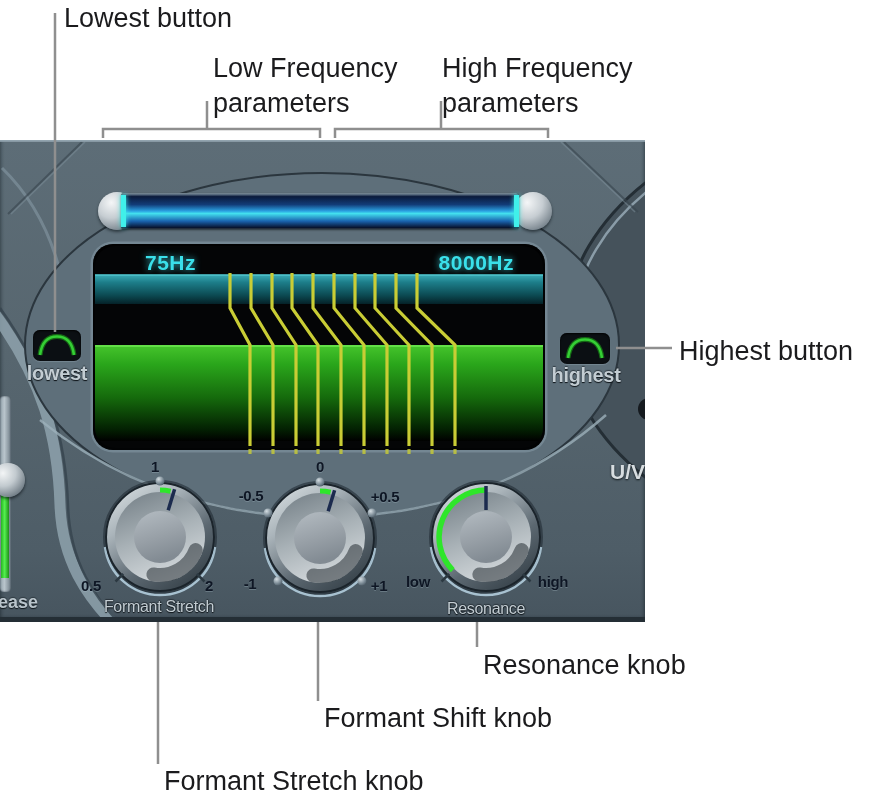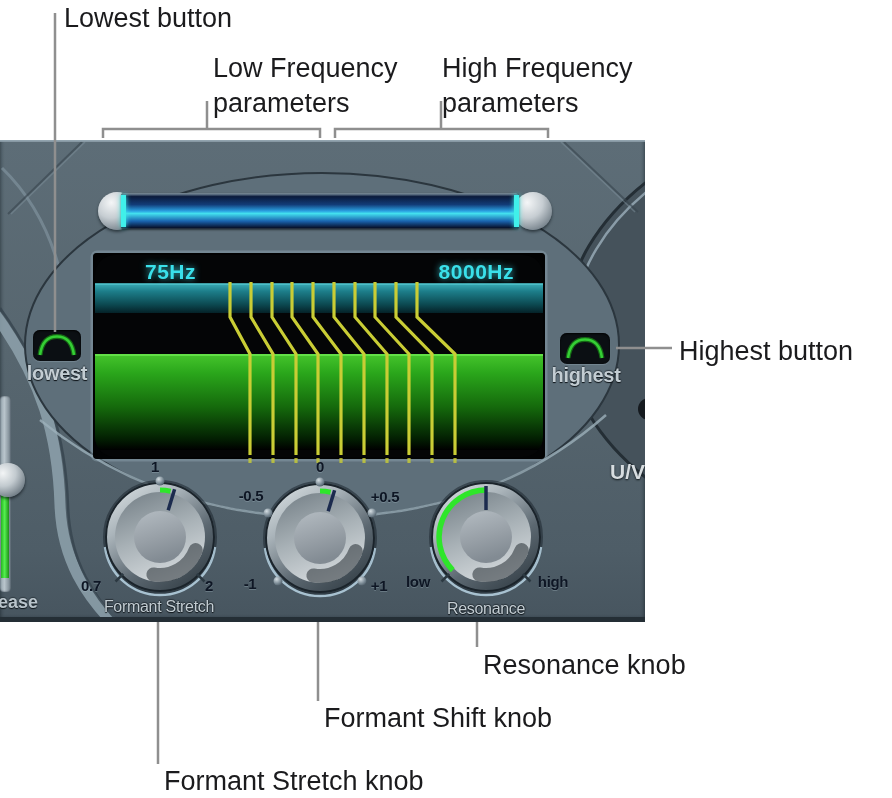--- a/index.html
+++ b/index.html
@@ -25,22 +25,22 @@
          text-shadow:0 1px 1px rgba(8,14,18,.9),0 -1px 1px rgba(8,14,18,.4);}
   
   .hball{position:absolute;width:38px;height:38px;border-radius:50%;top:52px;
          background:radial-gradient(circle at 35% 28%,#f4f6f7,#c6cdd2 42%,#76828b 80%,#515c66);
          box-shadow:0 2px 3px rgba(8,14,18,.55);}
   .hbar{position:absolute;left:121px;top:53px;width:398px;height:36px;border-radius:3px;
         background:linear-gradient(180deg,#8fa3ae 0%,#0b1b3c 10%,#123c78 32%,#2aa0e2 50%,#43e0ee 57%,#1a64b0 78%,#081430 96%,#39454e 100%);
         box-shadow:0 1px 2px rgba(8,14,18,.6), inset 0 0 1px #000;}
   .hbar-cap{position:absolute;top:2px;width:5px;height:32px;background:#40f0ea;box-shadow:0 0 5px #3ae8e2;}
   
-  .display{position:absolute;left:93px;top:104px;width:452px;height:206px;border-radius:4px;background:#030405;
-           box-shadow:0 0 0 2.5px rgba(150,172,184,.4), inset 0 3px 8px rgba(0,0,0,.9);margin-top:9px;}
+  .display{position:absolute;left:93px;top:104px;width:452px;height:206px;border-radius:20px;background:#030405;
+           box-shadow:0 0 0 2.5px rgba(150,172,184,.4), inset 0 3px 8px rgba(0,0,0,.9);}
   .hz{position:absolute;top:7px;font-weight:bold;font-size:21px;letter-spacing:.5px;color:#3ae0ea;
       text-shadow:0 0 7px rgba(62,222,234,.85);}
   .hz.low{left:52px;} .hz.high{right:31px;text-align:center;}
   
   .arc-btn{position:absolute;width:48px;height:31px;border-radius:7px;background:#0b0f13;
            box-shadow:inset 0 1px 2px rgba(0,0,0,.9), 0 1px 1px rgba(160,180,192,.35);}
   .btn-label{position:absolute;text-align:center;font-weight:bold;font-size:20px;color:#c3cdd3;letter-spacing:-.3px;
            text-shadow:0 1px 1px rgba(8,14,18,.95),0 -1px 1px rgba(8,14,18,.5);}
   
   .knob{position:absolute;width:150px;height:150px;}
@@ -205,21 +205,21 @@
         <path d="M 35.7,13 A 38 38 0 0 1 -6.6,37.4" stroke="#161e24" stroke-width="14" fill="none" opacity="0.5" stroke-linecap="round"></path>
         <circle r="26" fill="url(#kCap)"></circle>
         <path d="M 0,-47 A 47 47 0 0 1 10.6,-45.8" fill="none" stroke="#2ee62a" stroke-width="5"></path>
         <line x1="8.2" y1="-26.8" x2="14.6" y2="-47.8" stroke="#1c2b4e" stroke-width="3.5"></line>
         <circle cx="0" cy="-56" r="4.5" fill="url(#bead)"></circle>
         <line x1="-36.8" y1="36.8" x2="-44.5" y2="44.5" stroke="#2c3942" stroke-width="2.5"></line>
         <line x1="36.8" y1="36.8" x2="44.5" y2="44.5" stroke="#2c3942" stroke-width="2.5"></line>
       </svg>
     </div>
     <div class="scale-num" style="left:145px;top:318px;width:20px">1</div>
-    <div class="scale-num" style="left:74px;top:437px;width:34px">0.7</div>
+    <div class="scale-num" style="left:74px;top:437px;width:34px">0.5</div>
     <div class="scale-num" style="left:198px;top:437px;width:22px">2</div>
     <div class="knob-name" style="left:64px;top:458px;width:190px">Formant Stretch</div>
 
     <div class="knob" style="left:245px;top:323px">
       <svg width="150" height="150" viewBox="-75 -75 150 150">
         <circle r="56" fill="none" stroke="#212b33" stroke-width="2" opacity="0.6"></circle>
         <path d="M -55,10 A 55.5 55.5 0 0 0 55,10" stroke="#bfdcec" stroke-width="2.5" fill="none" opacity="0.8"></path>
         <circle r="54" fill="url(#kOuter)" stroke="#1b242b" stroke-width="2"></circle>
         <circle r="45" fill="url(#kMid)"></circle>
         <path d="M 35.7,13 A 38 38 0 0 1 -6.6,37.4" stroke="#161e24" stroke-width="14" fill="none" opacity="0.5" stroke-linecap="round"></path>

